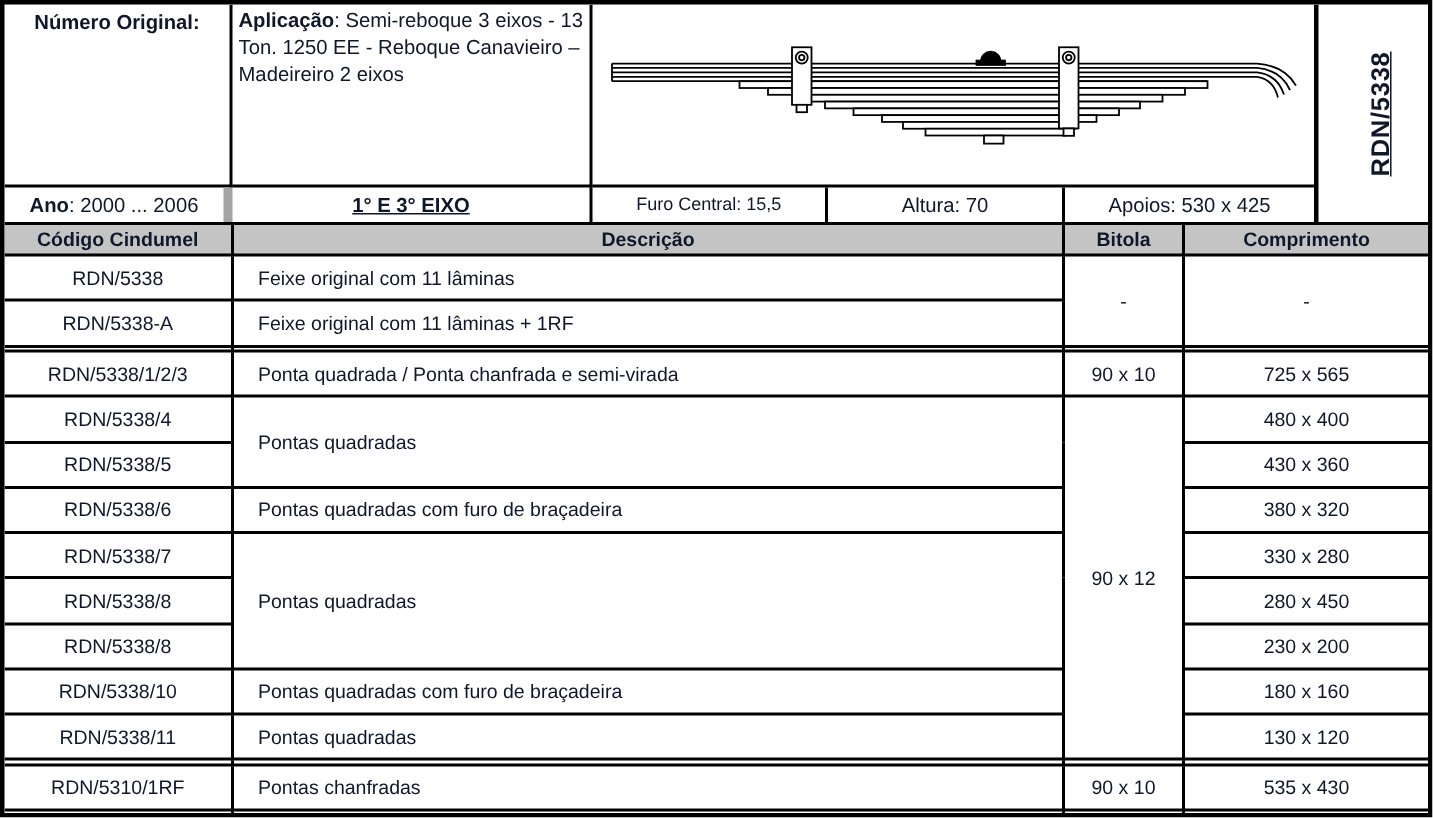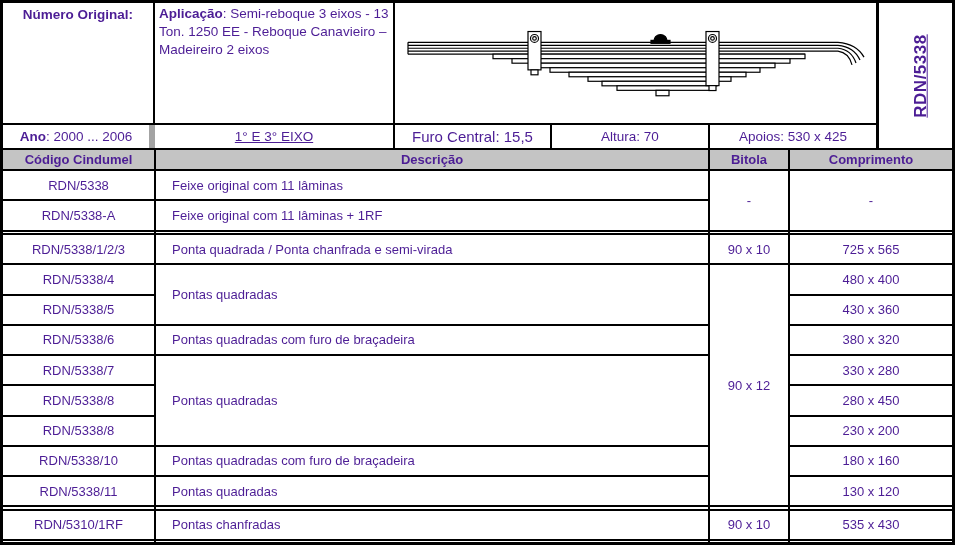--- a/index.html
+++ b/index.html
@@ -3,21 +3,21 @@
 <meta charset="utf-8">
 <style>
   html,body{margin:0;padding:0;background:#fff;}
   .sheet{
     position:relative;
     width:955px;height:545px;
     box-sizing:border-box;
     border:3px solid #000;
     background:#fff;
     font-family:"Liberation Sans", sans-serif;
-    color:#4c1d95;
+    color:#0f172a;
     overflow:hidden;
   }
   
   .top{
     display:grid;
     grid-template-columns:152px 240px 157px 158px 166px 1fr;
     grid-template-rows:122px 23px;
     border-bottom:2px solid #000;
   }
   .top > div{box-sizing:border-box;}
@@ -26,23 +26,23 @@
   .cell-aplicacao{grid-column:2;grid-row:1;border-right:2px solid #000;border-bottom:2px solid #000;
     padding:2px 4px;font-size:13.5px;line-height:1.32;}
   .cell-drawing{grid-column:3 / span 3;grid-row:1;border-bottom:2px solid #000;}
   .cell-rdn{grid-column:6;grid-row:1 / span 3;border-left:3px solid #000;
     display:flex;align-items:center;justify-content:center;}
   .rdn-vert{transform:rotate(-90deg);white-space:nowrap;font-weight:bold;
     font-size:17px;text-decoration:underline;letter-spacing:.5px;}
   .cell-ano{grid-column:1;grid-row:2;border-right:6px solid #a3a3a3;
     text-align:center;font-size:13.5px;line-height:23px;}
   .cell-eixo{grid-column:2;grid-row:2;border-right:2px solid #000;
-    text-align:center;font-size:13.5px;font-weight:normal;text-decoration:underline;line-height:23px;}
+    text-align:center;font-size:13.5px;font-weight:bold;text-decoration:underline;line-height:23px;}
   .cell-furo{grid-column:3;grid-row:2;border-right:2px solid #000;
-    text-align:center;font-size:15px;line-height:23px;}
+    text-align:center;font-size:12px;line-height:23px;}
   .cell-altura{grid-column:4;grid-row:2;border-right:2px solid #000;
     text-align:center;font-size:13.5px;line-height:23px;}
   .cell-apoios{grid-column:5;grid-row:2;text-align:center;font-size:13.5px;line-height:23px;}
   .cell-drawing svg{display:block;width:100%;height:100%;}
   
   table.main{
     width:100%;height:392px;
     border-collapse:collapse;table-layout:fixed;
   }
   .main th,.main td{

